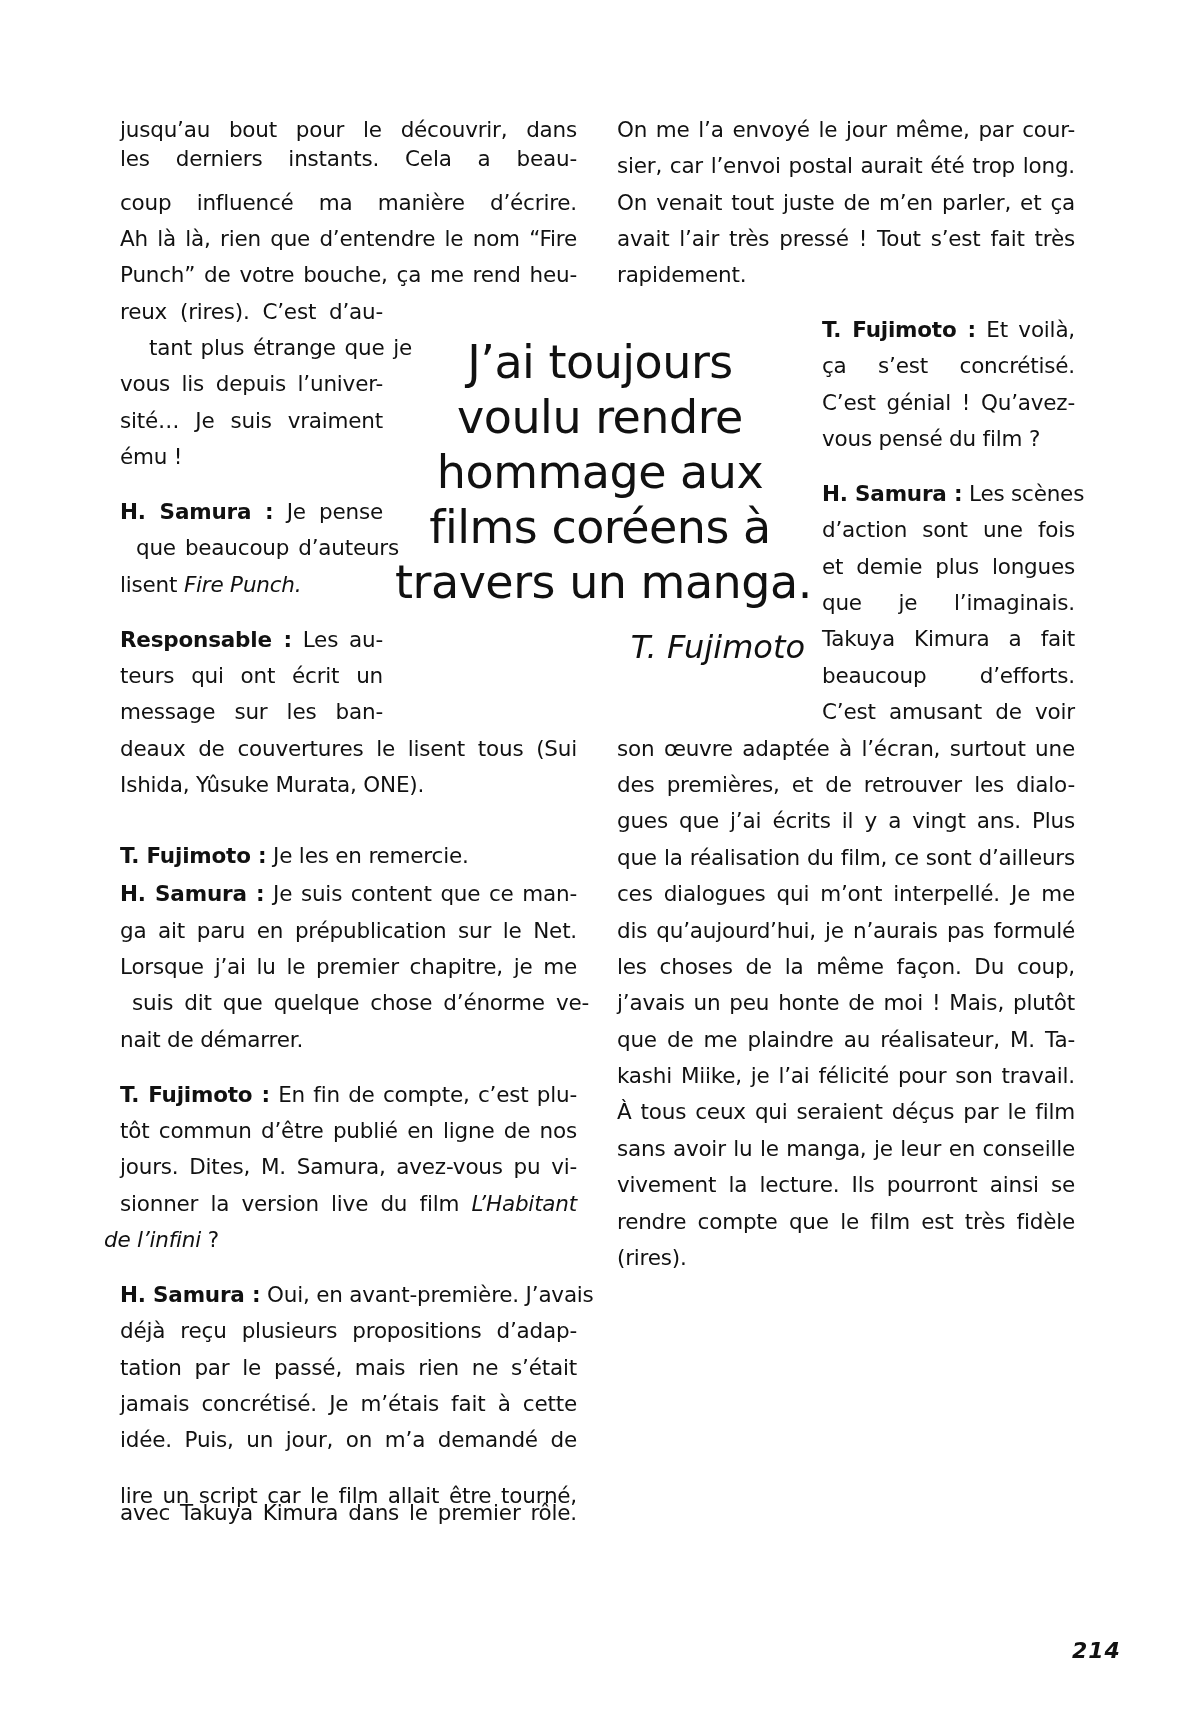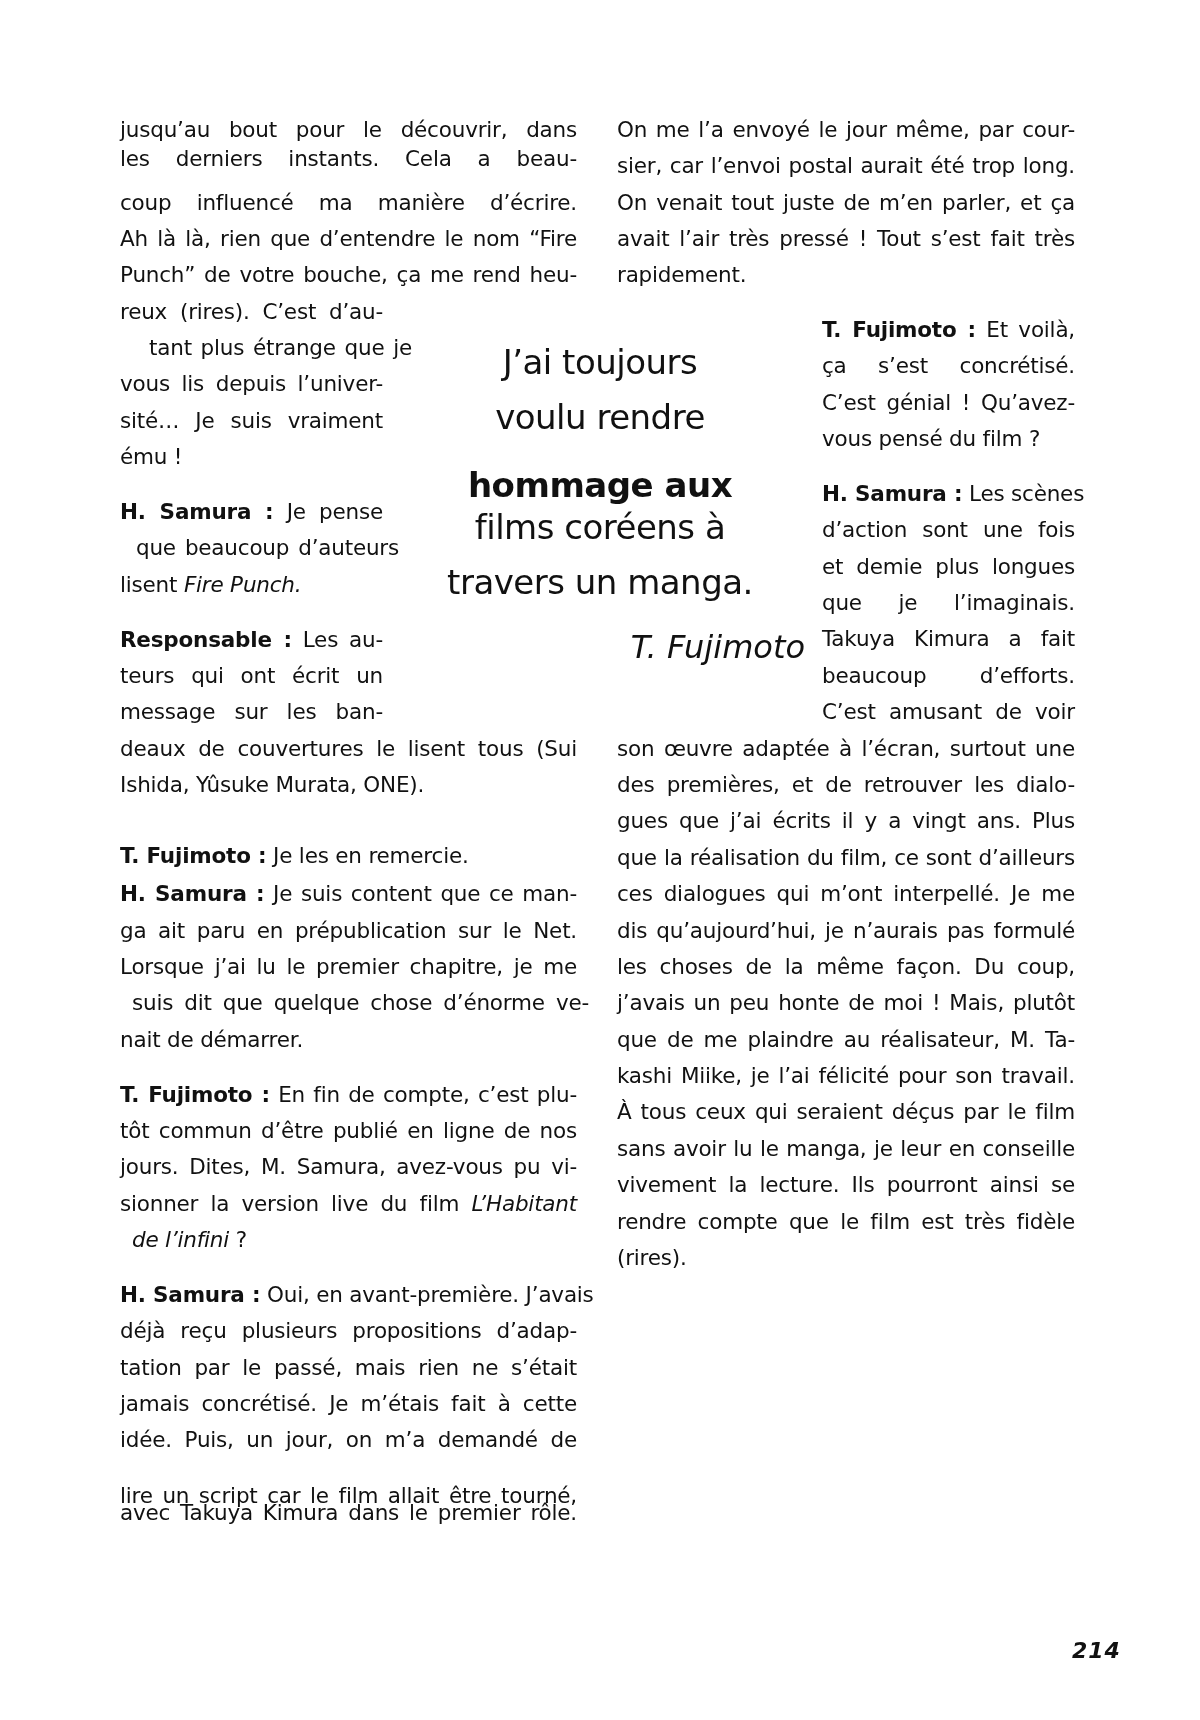--- a/index.html
+++ b/index.html
@@ -9,21 +9,21 @@
   }
   .page { position: absolute; left: 0; top: 0; width: 1200px; height: 1299px; }
   .line {
     position: absolute; height: 36px; font-size: 21.5px; line-height: 36px;
     white-space: nowrap; letter-spacing: -0.2px;
   }
   .justify { text-align: justify; text-align-last: justify; }
   .speaker { font-weight: bold; }
   .ital { font-style: italic; }
   .quote-line {
-    position: absolute; font-size: 34px; line-height: 55px; height: 55px;
+    position: absolute; font-size: 46px; line-height: 55px; height: 55px;
     text-align: center; white-space: nowrap; letter-spacing: -0.5px;
   }
   .quote-author {
     position: absolute; font-size: 32px; font-style: italic; text-align: right; white-space: nowrap;
   }
   .page-number {
     position: absolute; left: 1072px; top: 1638px; font-size: 22px; font-weight: bold;
     font-style: italic; letter-spacing: 1px; font-family: "DejaVu Sans", sans-serif;
   }
 </style>
@@ -75,38 +75,38 @@
     <div class="line justify" style="left:120px;top:985px;width:457px;margin-left:12px;">suis dit que quelque chose d’énorme ve-</div>
     <div class="line" style="left:120px;top:1022px;">nait de démarrer.</div>
 
     <div class="line justify" style="left:120px;top:1077px;width:457px;">
       <span class="speaker">T. Fujimoto :</span>
       <span>En fin de compte, c’est plu-</span>
     </div>
     <div class="line justify" style="left:120px;top:1113px;width:457px;">tôt commun d’être publié en ligne de nos</div>
     <div class="line justify" style="left:120px;top:1149px;width:457px;">jours. Dites, M. Samura, avez-vous pu vi-</div>
     <div class="line justify" style="left:120px;top:1186px;width:457px;"><span>sionner la version live du film </span><span class="ital">L’Habitant</span></div>
-    <div class="line" style="left:132px;top:1222px;"><span class="ital">de l’infini</span><span> ?</span></div>
+    <div class="line" style="left:104px;top:1222px;"><span class="ital">de l’infini</span><span> ?</span></div>
 
     <div class="line justify" style="left:120px;top:1277px;width:457px;">
       <span class="speaker">H. Samura :</span>
       <span>Oui, en avant-première. J’avais</span>
     </div>
     <div class="line justify" style="left:120px;top:1313px;width:457px;">déjà reçu plusieurs propositions d’adap-</div>
     <div class="line justify" style="left:120px;top:1350px;width:457px;">tation par le passé, mais rien ne s’était</div>
     <div class="line justify" style="left:120px;top:1386px;width:457px;">jamais concrétisé. Je m’étais fait à cette</div>
     <div class="line justify" style="left:120px;top:1422px;width:457px;">idée. Puis, un jour, on m’a demandé de</div>
     <div class="line justify" style="left:120px;top:1459px;width:457px;margin-top:19px;">lire un script car le film allait être tourné,</div>
     <div class="line justify" style="left:120px;top:1495px;width:457px;">avec Takuya Kimura dans le premier rôle.</div>
   </div>
 
   <div>
     <div class="quote-line" style="left:395px;top:335px;width:410px;">J’ai toujours</div>
     <div class="quote-line" style="left:395px;top:390px;width:410px;">voulu rendre</div>
-    <div class="quote-line" style="left:395px;top:458px;width:410px;font-weight:bold;">hommage aux</div>
+    <div class="quote-line" style="left:395px;top:445px;width:410px;">hommage aux</div>
     <div class="quote-line" style="left:395px;top:500px;width:410px;">films coréens à</div>
     <div class="quote-line" style="left:395px;top:555px;width:410px;">travers un manga.</div>
     <div class="quote-author" style="left:560px;top:628px;width:245px;">T. Fujimoto</div>
   </div>
 
   <div>
     <div class="line justify" style="left:617px;top:112px;width:458px;">On me l’a envoyé le jour même, par cour-</div>
     <div class="line justify" style="left:617px;top:148px;width:458px;">sier, car l’envoi postal aurait été trop long.</div>
     <div class="line justify" style="left:617px;top:185px;width:458px;">On venait tout juste de m’en parler, et ça</div>
     <div class="line justify" style="left:617px;top:221px;width:458px;">avait l’air très pressé ! Tout s’est fait très</div>

